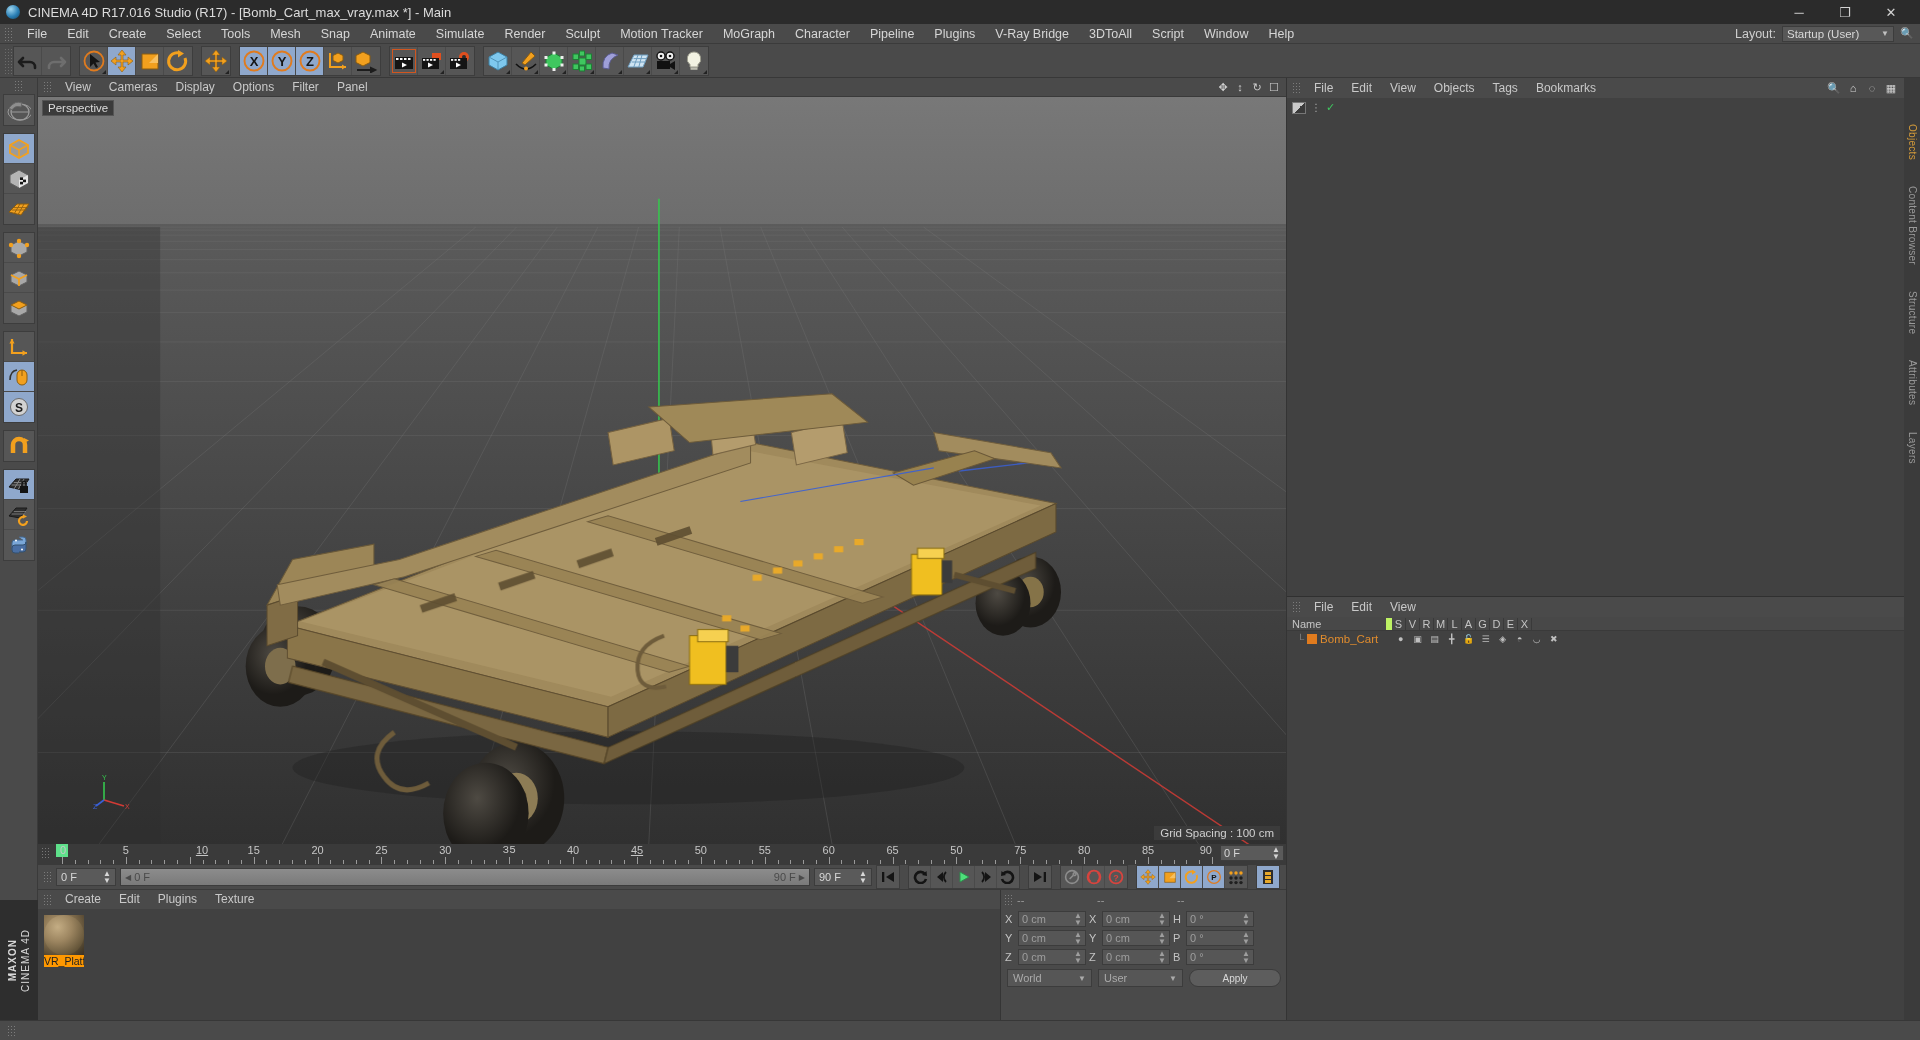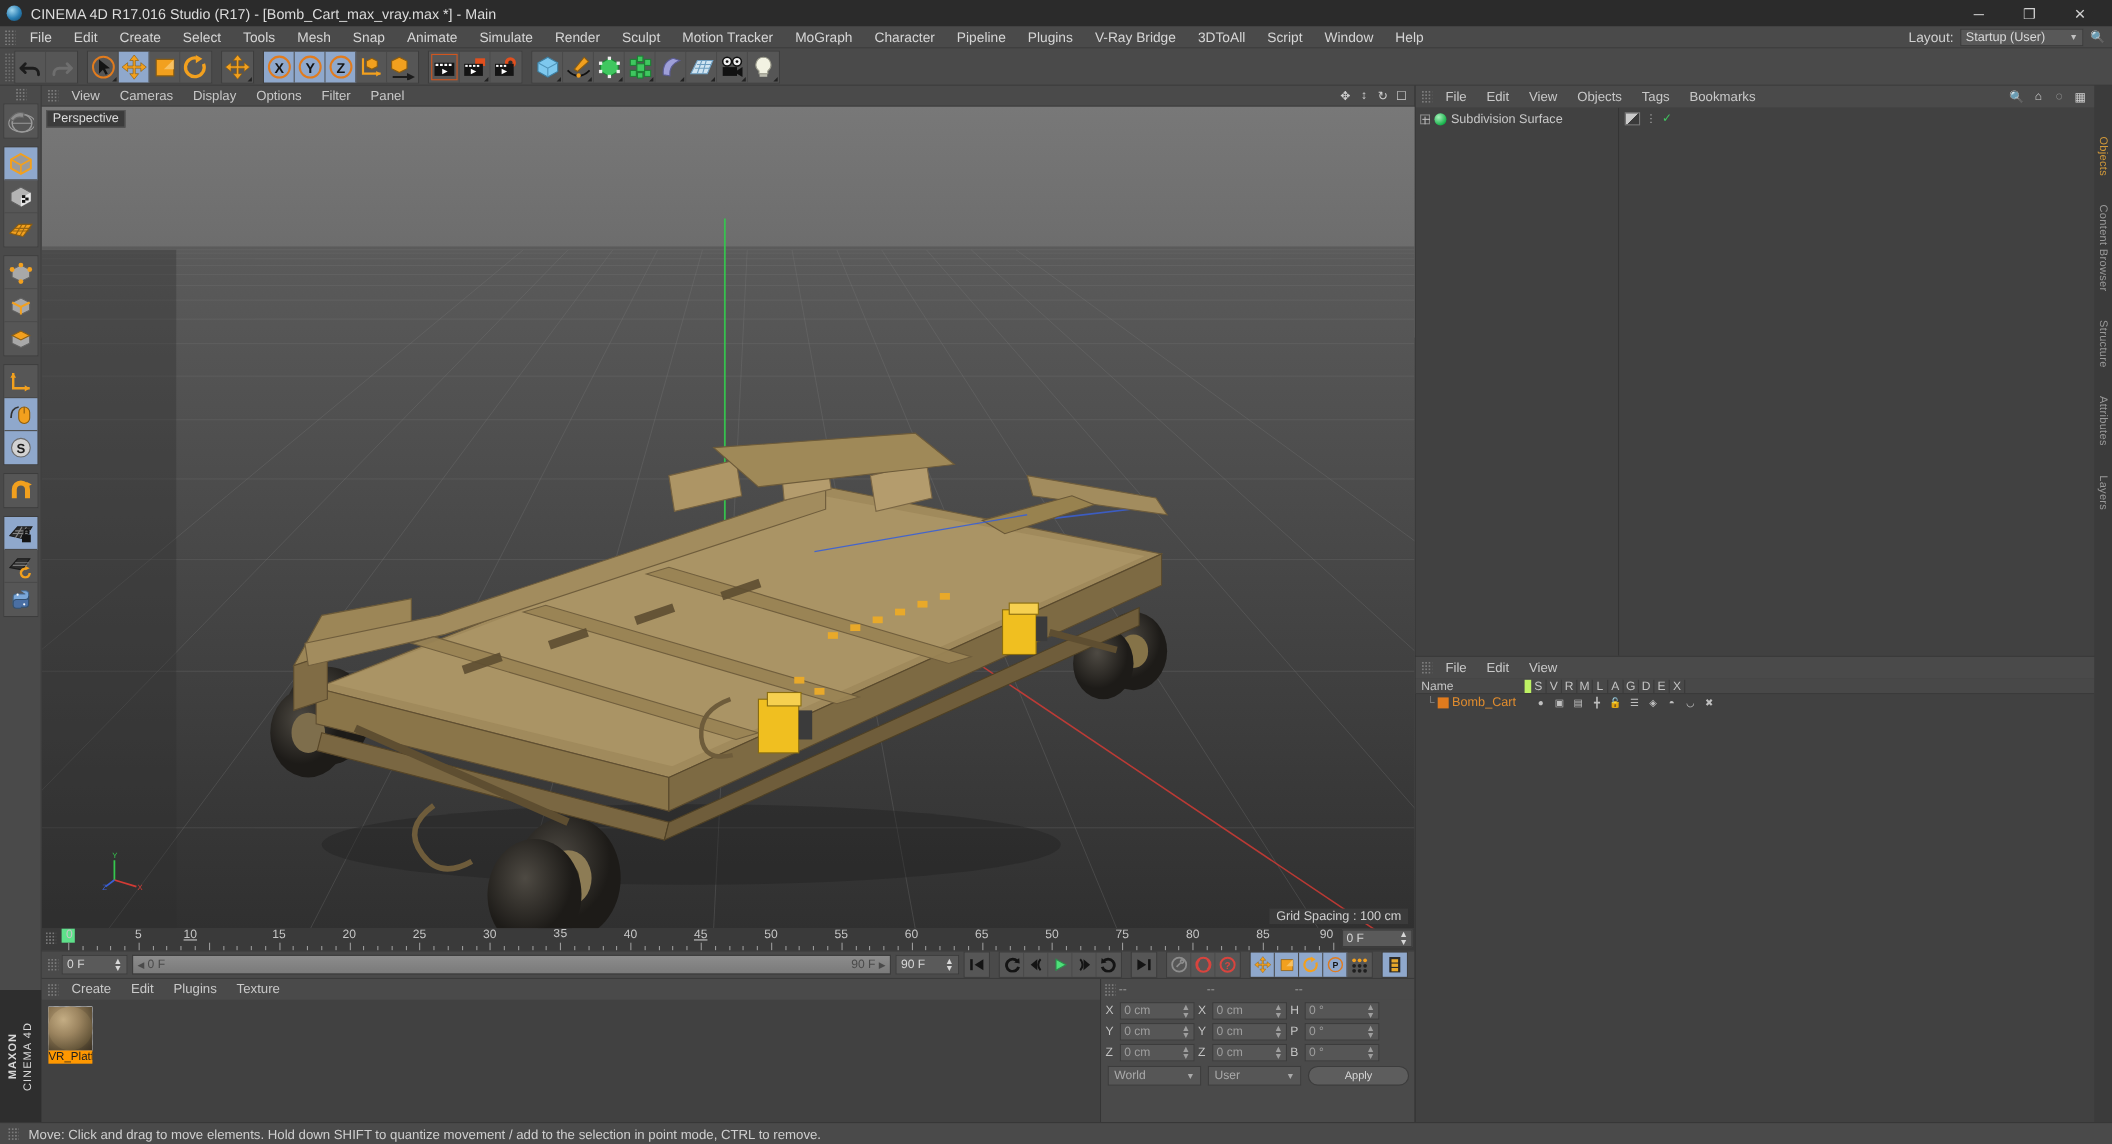--- a/index.html
+++ b/index.html
@@ -764,21 +764,21 @@
         </svg>
       </div>
     </div>
 
     <div id="timeline">
       <div class="grip" style="margin-top:3px;"></div>
       <div id="tlruler">
         <div id="tlcursor" style="left: 2px;"></div>
       <div class="tl-num" style="left: 8px; transform: translateX(-2px);">0</div>
           <div class="tl-num" style="left: 71.8889px;">5</div>
-          <div class="tl-num" style="left: 119px; text-decoration: underline;">10</div>
+          <div class="tl-num" style="left: 148px; text-decoration: underline;">10</div>
           <div class="tl-num" style="left: 199.667px;">15</div>
           <div class="tl-num" style="left: 263.556px;">20</div>
           <div class="tl-num" style="left: 327.444px;">25</div>
           <div class="tl-num" style="left: 391.333px;">30</div>
           <div class="tl-num" style="left: 455.222px; font-family: Liberation Mono, monospace;">35</div>
           <div class="tl-num" style="left: 519.111px;">40</div>
           <div class="tl-num" style="left: 583px; text-decoration: underline;">45</div>
           <div class="tl-num" style="left: 646.889px;">50</div>
           <div class="tl-num" style="left: 710.778px;">55</div>
           <div class="tl-num" style="left: 774.667px;">60</div>
@@ -1138,27 +1138,20 @@
         <div class="mi">Tags</div>
         <div class="mi">Bookmarks</div>
         <div class="rgt">
           <span class="tiny-ico">🔍</span>
           <span class="tiny-ico">⌂</span>
           <span class="tiny-ico">◌</span>
           <span class="tiny-ico">▦</span>
         </div>
       </div>
       <div id="omgrbody">
-        <div id="omgrtree">
-          <div class="treerow">
-            <span class="plusbox"></span>
-            <span class="objdot"></span>
-            <span>Subdivision Surface</span>
-          </div>
-        </div>
         <div id="omgrrest">
           <div style="display:flex;align-items:center;gap:5px;height:17px;padding-left:5px;padding-top:2px;">
             <span class="tagbox"></span>
             <span style="color:#aaa;font-size:10px;">⋮</span>
             <span style="color:#3fc75f;font-size:11px;">✓</span>
           </div>
         </div>
       </div>
     </div>
 
@@ -1206,14 +1199,13 @@
     <span class="etab" id="et0">Objects</span>
     <span class="etab dim" id="et1">Content Browser</span>
     <span class="etab dim" id="et2">Structure</span>
     <span class="etab dim" id="et3">Attributes</span>
     <span class="etab dim" id="et4">Layers</span>
   </div>
 </div>
 
 <div id="statusbar">
   <div class="grip"></div>
-  <div class="txt">Move: Click and drag to move elements. Hold down SHIFT to quantize movement / add to the selection in point mode, CTRL to remove.</div>
 </div>
 
 </body></html>

